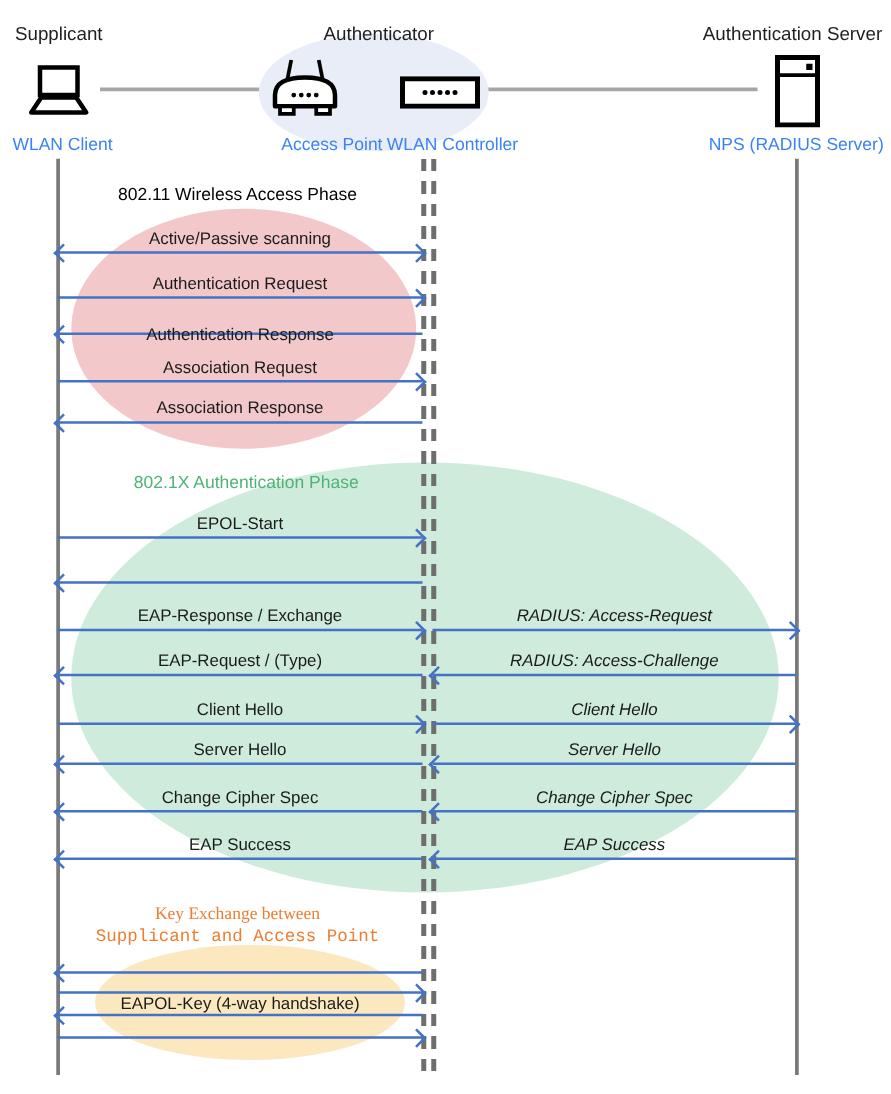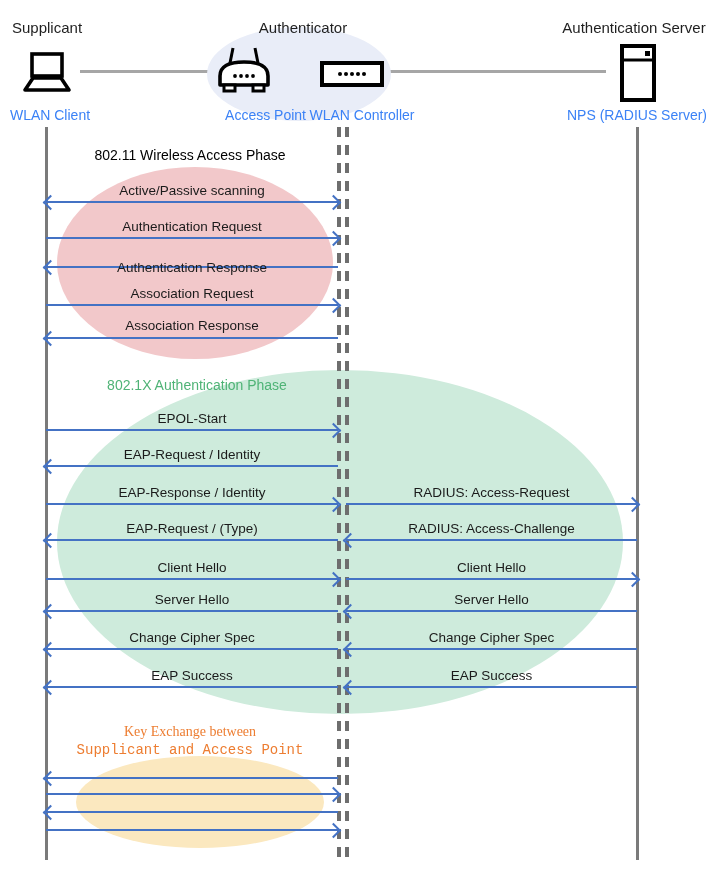--- a/index.html
+++ b/index.html
@@ -22,21 +22,21 @@
   
   .role{position:absolute;top:19px;font-size:15px;color:#1f1f1f;z-index:3;white-space:nowrap;}
   .device{position:absolute;top:107px;font-size:14px;color:#3b82f6;text-align:center;z-index:3;white-space:nowrap;}
   .phase-title{position:absolute;font-size:14px;line-height:18px;text-align:center;z-index:3;white-space:nowrap;}
   .t-red{color:#000000;}
   .t-green{color:#4fb376;}
   .t-orange{color:#ed7d31;}
   .msg-label{position:absolute;font-size:13.5px;line-height:17px;text-align:center;color:#1b1b1b;z-index:4;white-space:nowrap;}
   
   .lcol{left:46px;width:292px;}
-  .rcol{left:346px;width:291px;}
+  .rcol{left:346px;width:291px;font-style:italic;}
   
   .arrow{position:absolute;height:2px;background:#4472c4;z-index:3;}
   .ah{position:absolute;width:9px;height:9px;border-top:2.4px solid #4472c4;border-right:2.4px solid #4472c4;top:-4px;}
   .ah.r{right:-1px;transform:rotate(45deg);}
   .ah.l{left:-1px;transform:rotate(-135deg);}
   .icon{position:absolute;z-index:3;}
 </style>
 </head>
 <body>
 
@@ -125,26 +125,25 @@
       <span class="ah l"></span>
     </div>
 
   <div class="phase-title t-green" style="left:47px;top:376px;width:300px;">802.1X Authentication Phase</div>
 
   <div class="msg-label lcol" style="top:410px;text-align:center;">EPOL-Start</div>
   <div class="arrow lcol" style="top:429px;">
       <span class="ah r"></span>
     </div>
 
-  <div class="msg-label lcol" style="top:446px;">EAP-Request / Identity</div>
   <div class="arrow lcol" style="top:465px;">
       <span class="ah l"></span>
     </div>
 
-  <div class="msg-label lcol" style="top:484px;">EAP-Response / Identity</div>
+  <div class="msg-label lcol" style="top:484px;">EAP-Response / Exchange</div>
   <div class="arrow lcol" style="top:503px;">
       <span class="ah r"></span>
     </div>
 
   <div class="msg-label lcol" style="top:520px;">EAP-Request / (Type)</div>
   <div class="arrow lcol" style="top:539px;">
       <span class="ah l"></span>
     </div>
 
   <div class="msg-label lcol" style="top:559px;">Client Hello</div>
@@ -199,20 +198,21 @@
 
   <div class="phase-title t-orange" style="left:40px;top:723px;width:300px;font-family:Liberation Serif, serif;">Key Exchange between</div>
   <div class="phase-title t-orange" style="left:40px;top:741px;width:300px;font-family:Liberation Mono, monospace;">Supplicant and Access Point</div>
 
   <div class="arrow lcol" style="top:777px;">
       <span class="ah l"></span>
     </div>
   <div class="arrow lcol" style="top:793px;">
       <span class="ah r"></span>
     </div>
+  <div class="msg-label lcol" style="top:794px;">EAPOL-Key (4-way handshake)</div>
   <div class="arrow lcol" style="top:811px;">
       <span class="ah l"></span>
     </div>
   <div class="arrow lcol" style="top:829px;">
       <span class="ah r"></span>
     </div>
 
 </div>
 
 </body></html>

